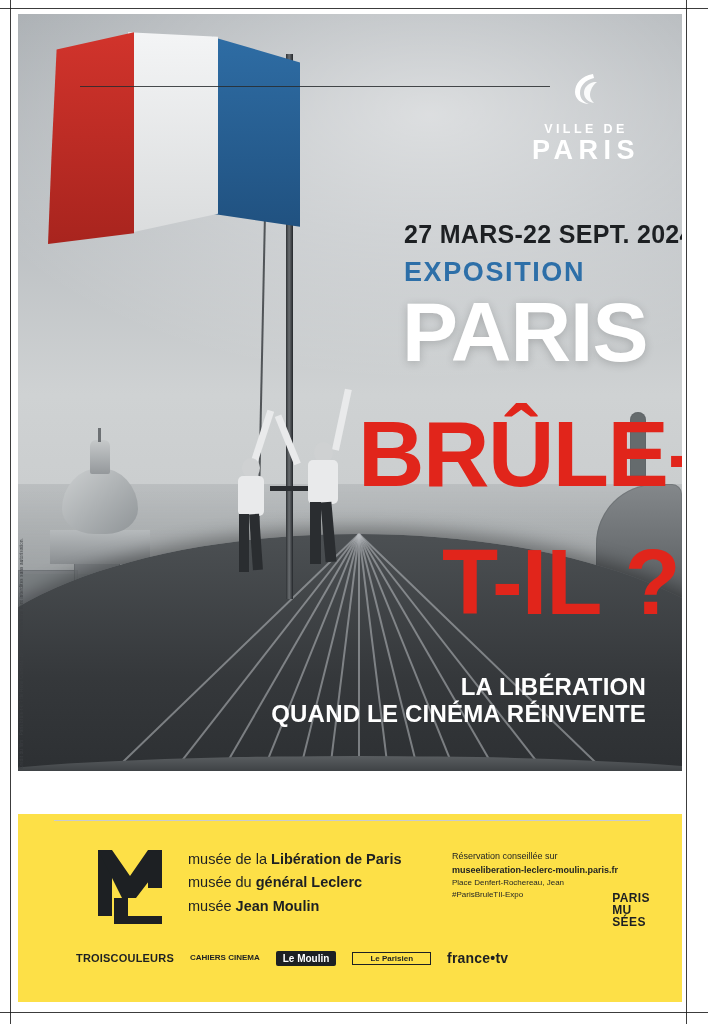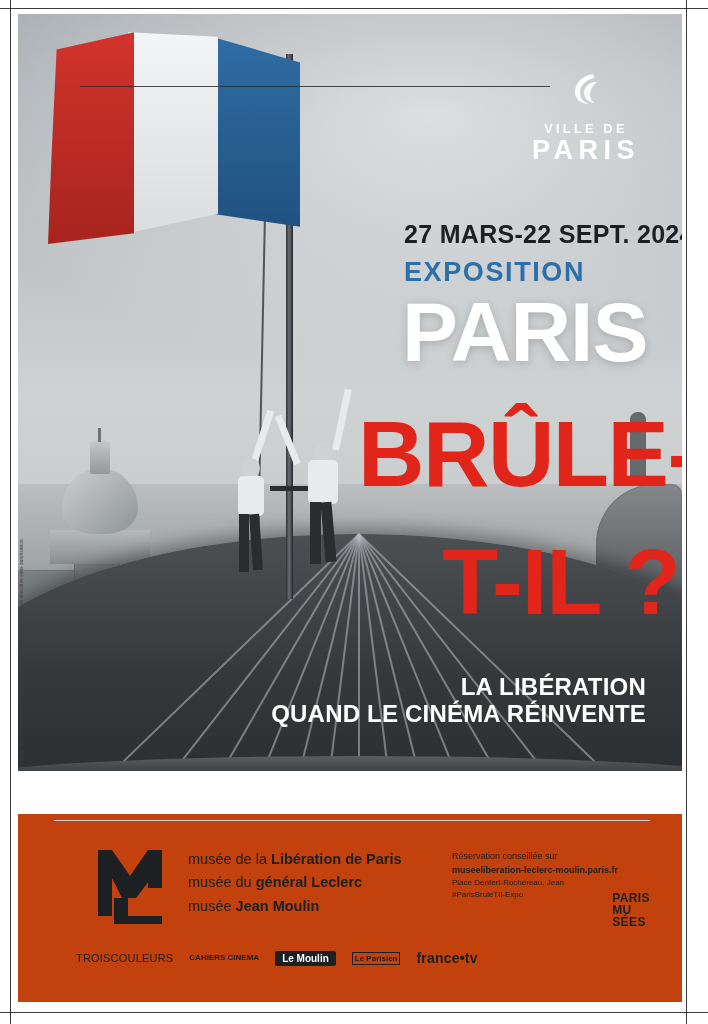--- a/index.html
+++ b/index.html
@@ -195,21 +195,21 @@
   .t-sub {
     position: absolute; right: 36px; top: 660px;
     text-align: right; color: #ffffff;
     font-size: 24px; font-weight: 700; letter-spacing: .2px;
     line-height: 1.12;
   }
 
   
   .footer {
     position: absolute; left: 0; top: 800px; width: 664px; height: 188px;
-    background: #c2410c;
+    background: #fde047;
   }
   .foot-rule {
     position: absolute; left: 36px; top: 6px; width: 596px; height: 1px;
     background: #c9cbcd;
   }
   .ml-logo { position: absolute; left: 74px; top: 32px; width: 74px; height: 78px; }
   .museums {
     position: absolute; left: 170px; top: 34px;
     font-size: 14.5px; line-height: 1.62; color: #1d2023;
   }
@@ -225,29 +225,29 @@
   .parismusees {
     position: absolute; right: 32px; top: 78px;
     text-align: left; border: 0;
   }
   .pm-line { font-size: 12px; font-weight: 700; letter-spacing: .4px; color: #1d2023; line-height: 1.02; }
 
   .partners {
     position: absolute; left: 58px; top: 136px;
     display: flex; align-items: center; gap: 16px;
   }
-  .p-trois { font-size: 11px; font-weight: 400; letter-spacing: .2px; color: #1d2023; text-align: right; }
+  .p-trois { font-size: 11px; font-weight: 700; letter-spacing: .2px; color: #1d2023; text-align: right; }
   .p-cahiers { font-size: 8px; font-weight: 700; line-height: 1.05; text-align: center; color: #1d2023; }
   .p-lepoint {
     background: #1d2023; color: #fff; font-size: 10px; font-weight: 700;
     padding: 2px 7px; border-radius: 2px;
   }
   .p-parisien {
     border: 1px solid #1d2023; color: #1d2023; font-size: 8px; font-weight: 700;
-    padding: 1px 2px;
+    padding: 1px 17px;
   }
   .p-francetv { font-size: 14px; font-weight: 700; color: #1d2023; letter-spacing: .2px; }
 </style>
 </head>
 <body>
 
 <div class="page">
 
   <div class="crop-line crop-v-left"></div>
   <div class="crop-line crop-v-right"></div>

